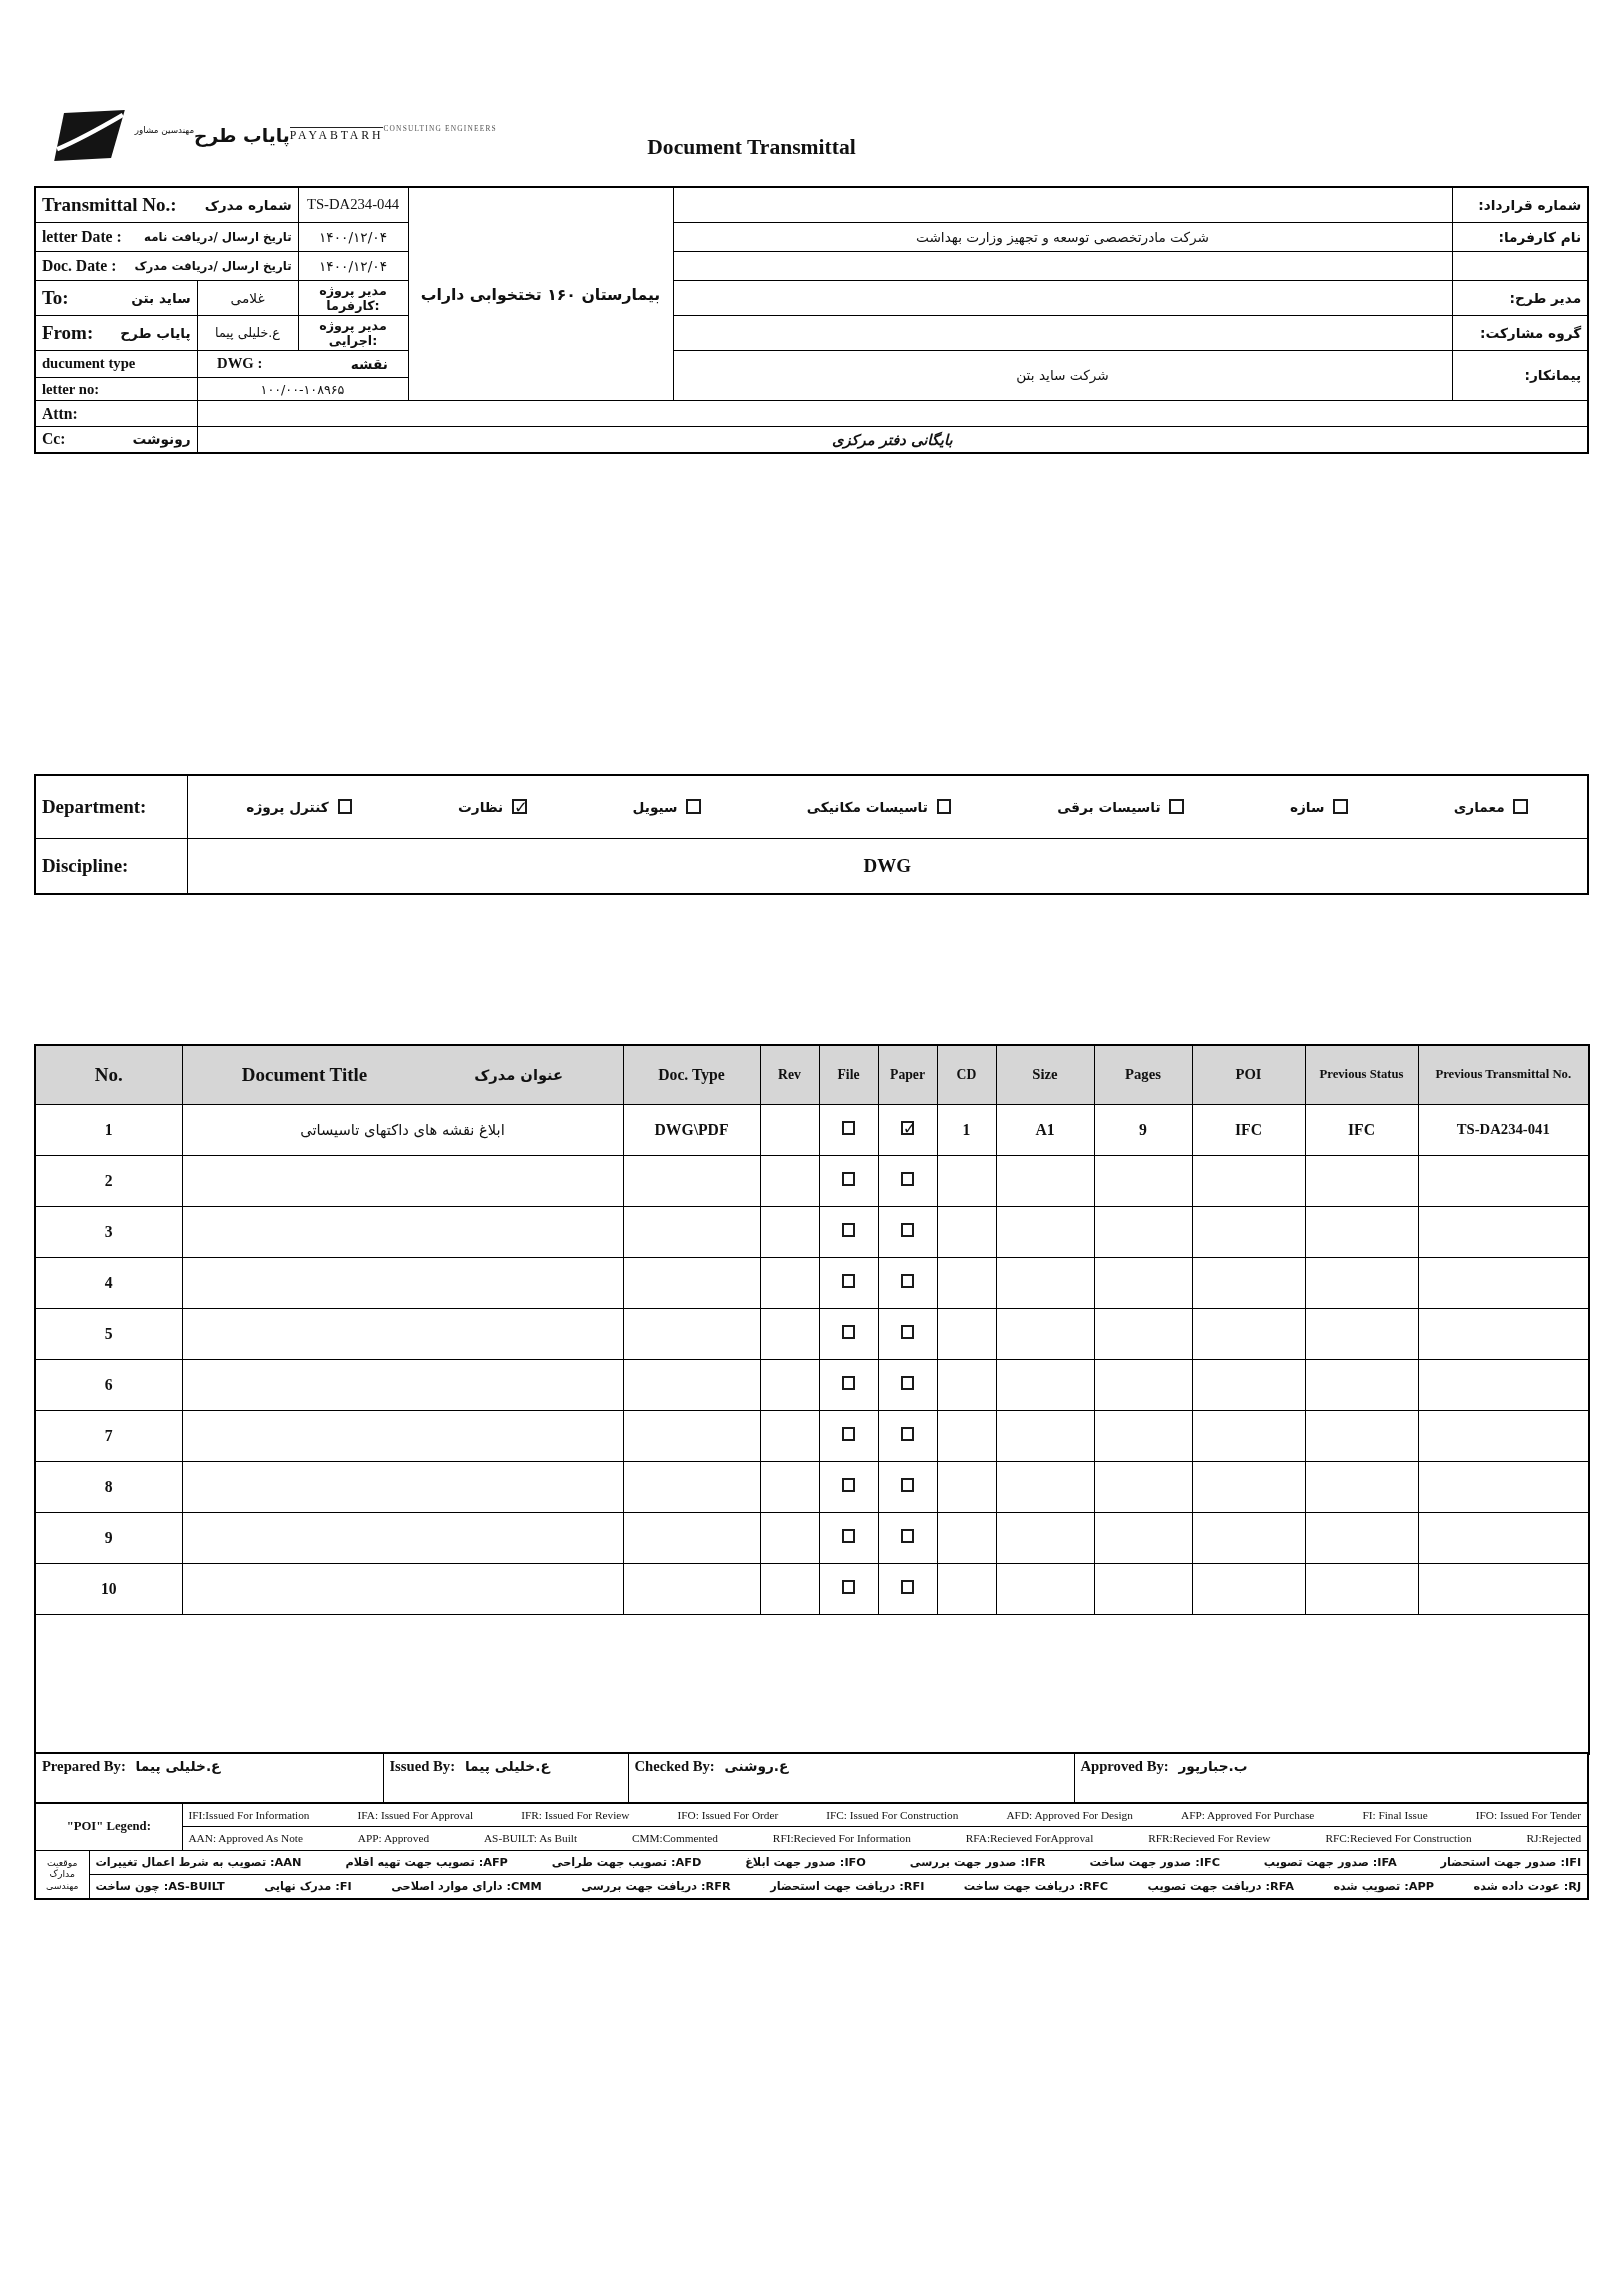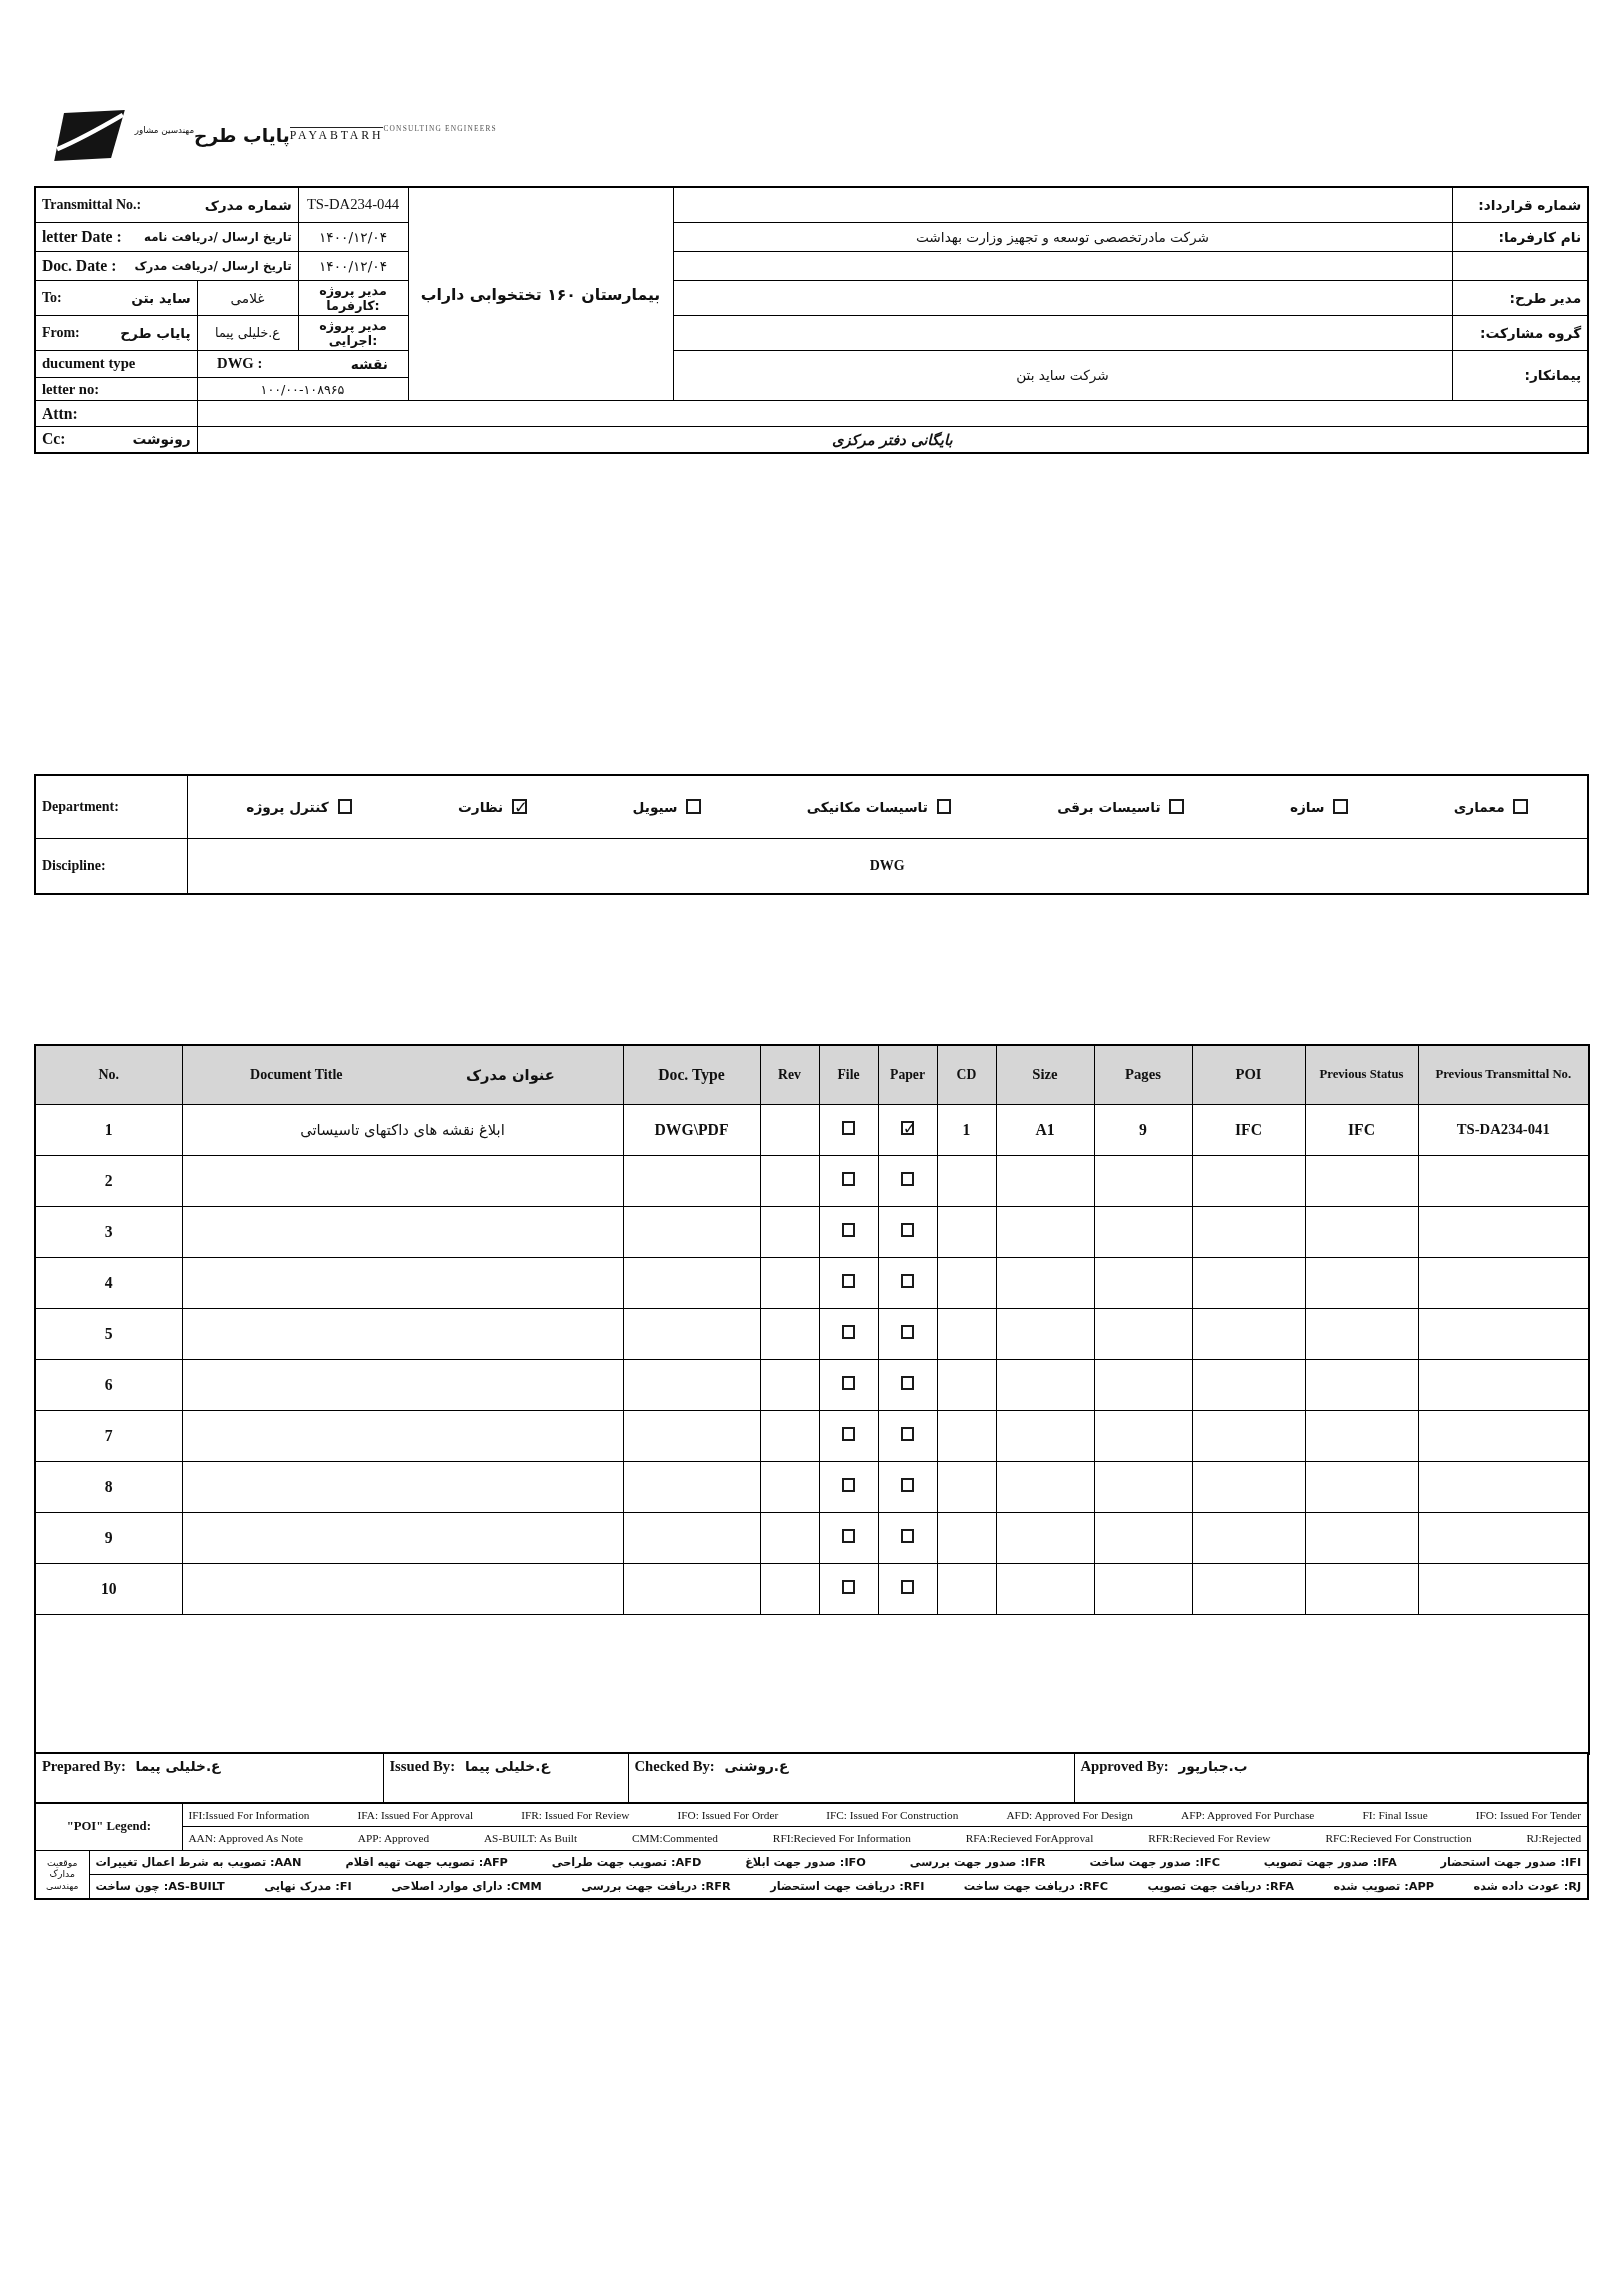--- a/index.html
+++ b/index.html
@@ -23,21 +23,21 @@
   .c { text-align: center; }
   .pair { display: flex; justify-content: space-between; align-items: center; gap: 5.9px; }
 
   
   .cb { display: inline-block; width: 14.7px; height: 14.7px; border: 2px solid #1a1a1a;
         background: #fff; position: relative; flex: 0 0 auto; }
   .cb.small { width: 13.7px; height: 13.7px; }
   .cb[data-checked="true"]::after {
     content: "\2713"; position: absolute; left: 0px; top: -4.9px;
     font-size: 16.7px; font-weight: bold; font-family: "DejaVu Sans", sans-serif; color:#111;
-  } .t17 { font-size: 14px; } .t16 { font-size: 15.7px; }
+  } .t17 { font-size: 19px; } .t16 { font-size: 15.7px; }
   .t15 { font-size: 14.7px; } .t14 { font-size: 13.7px; } .t13 { font-size: 12.7px; }
   .t12 { font-size: 11.8px; } .t11 { font-size: 11.3px; }
 
   
   .logo { display: flex; align-items: center; gap: 9.8px; }
   .logo-txt { display: flex; flex-direction: row; line-height: 1.15; }
   .logo-txt .l1 { font-size: 8.8px; text-align: right; }
   .logo-txt .l2 { font-size: 18.6px; font-weight: bold; text-align: right; }
   .logo-txt .l3 { font-size: 11.8px; letter-spacing: 2.9px; border-top: 1.5px solid #222; margin-top: 2px; padding-top: 1px; }
   .logo-txt .l4 { font-size: 7.4px; letter-spacing: 1.2px; color: #555; }
@@ -69,20 +69,21 @@
       <path d="M3,40 C22,32 46,19 70,5" stroke="#ffffff" stroke-width="4.5" fill="none"></path>
     </svg>
     <div class="logo-txt">
       <span class="fa l1">مهندسین مشاور</span>
       <span class="fab l2">پایاب طرح</span>
       <span class="en l3">PAYABTARH</span>
       <span class="en l4">CONSULTING ENGINEERS</span>
     </div>
   </div>
 
+  <div class="abs enb" style="left:0; right:118px; top:135px; text-align:center; font-size:21.6px;">Document Transmittal</div>
 
   <table class="t abs" style="left:34px; top:186px; width:1553px;">
     <colgroup>
       <col style="width:162px">
         <col style="width:101px">
         <col style="width:110px">
       <col style="width:265px">
         <col style="width:779px">
         <col style="width:136px">
     </colgroup>

